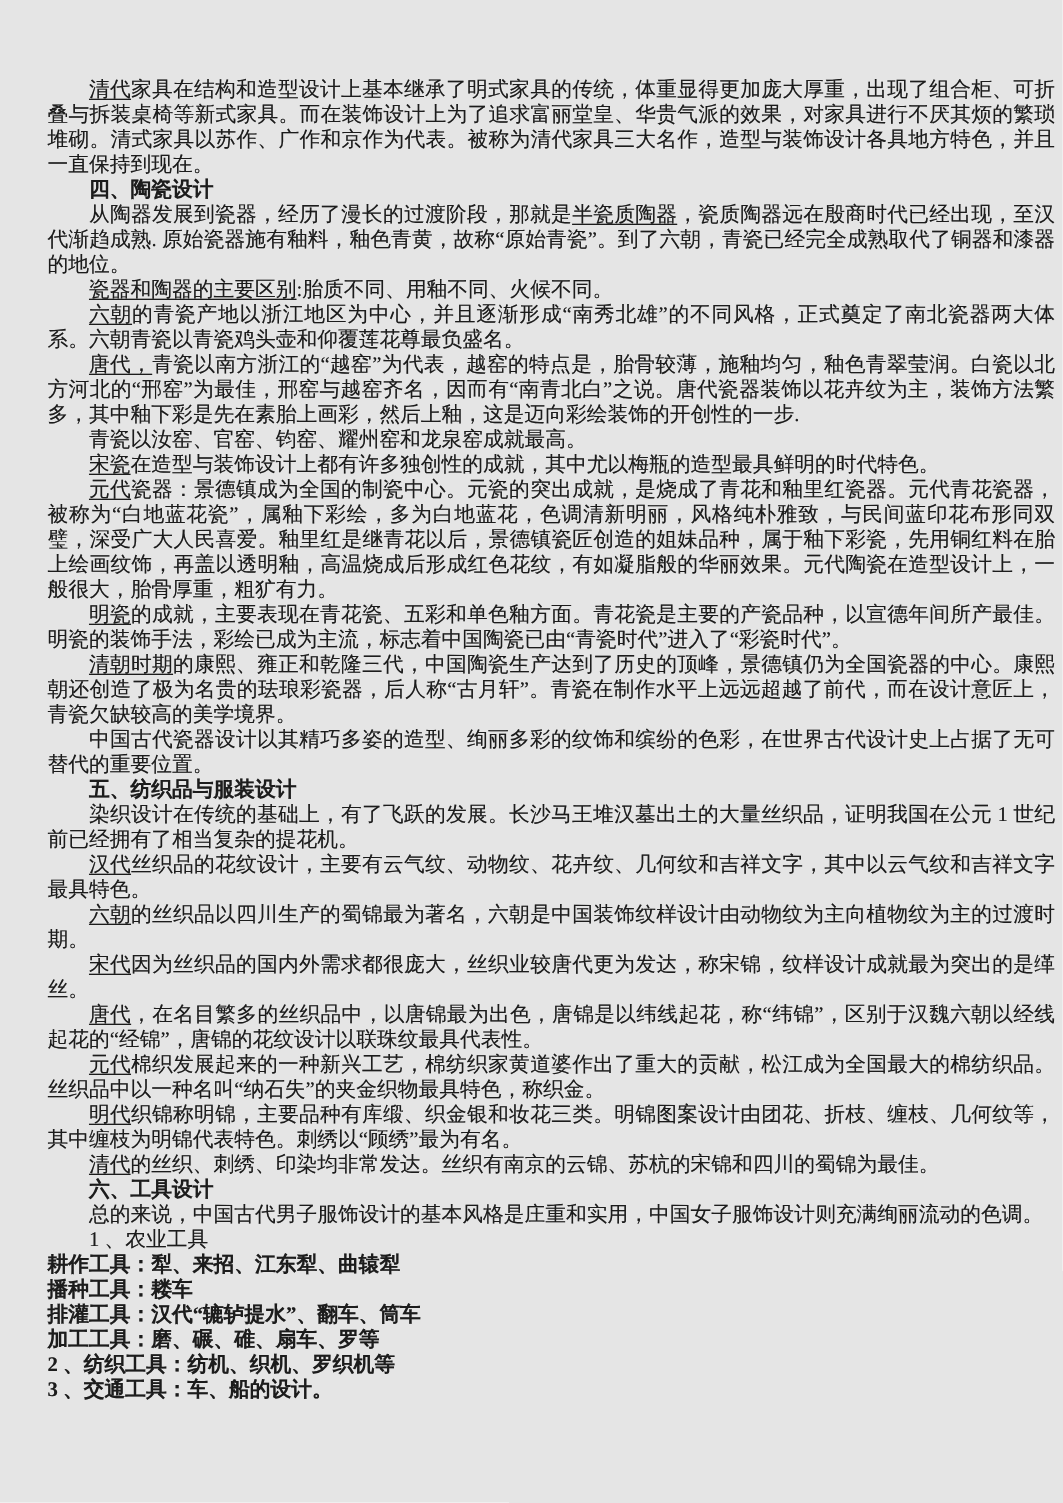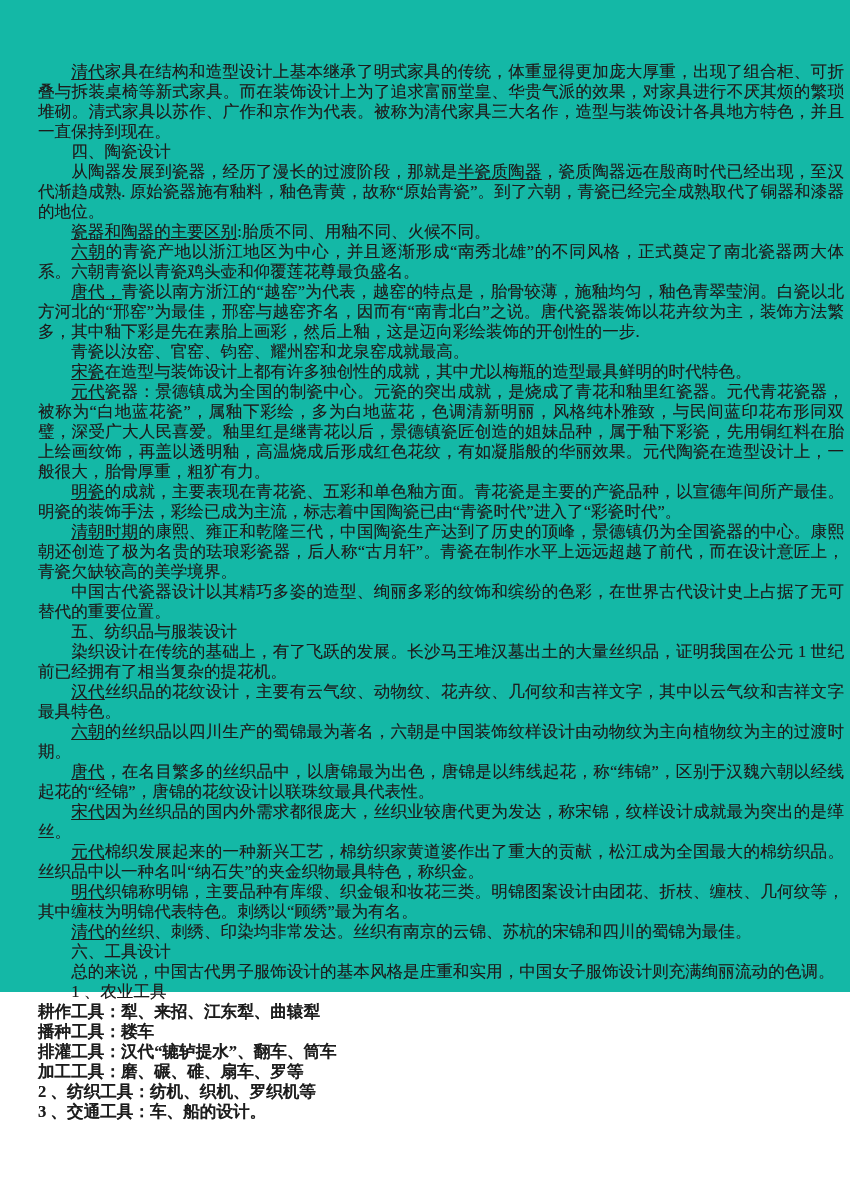--- a/index.html
+++ b/index.html
@@ -8,42 +8,42 @@
     background: #ffffff;
   }
   body {
     width: 850px;
     height: 1202px;
     overflow: hidden;
   }
   .page {
     box-sizing: border-box;
     width: 850px;
-    height: 992px;
-    background: #14b8a6;
+    height: 1202px;
+    background: #e5e5e5;
     padding: 62px 6px 0 38px;
   }
   .doc {
     font-family: "Liberation Serif", "DejaVu Serif", serif;
     font-size: 16.6px;
     line-height: 20px;
     color: #1c1c1c;
     text-align: justify;
     text-shadow: 0 0 0.5px rgba(50,50,50,0.55);
   }
   .doc p {
     margin: 0;
     padding: 0;
   }
   .doc p.para {
     text-indent: 2em;
   }
   .doc p.heading {
     text-indent: 2em;
-    font-weight: normal;
+    font-weight: bold;
   }
   .doc p.line {
     text-indent: 0;
     font-weight: bold;
   }
   .u {
     text-decoration: underline;
     text-underline-offset: 2px;
   }
 </style>
@@ -61,22 +61,22 @@
       <p class="blk para"><span>青瓷以汝窑、官窑、钧窑、耀州窑和龙泉窑成就最高。</span></p>
       <p class="blk para"><span class="u">宋瓷</span><span>在造型与装饰设计上都有许多独创性的成就，其中尤以梅瓶的造型最具鲜明的时代特色。</span></p>
       <p class="blk para"><span class="u">元代</span><span>瓷器：景德镇成为全国的制瓷中心。元瓷的突出成就，是烧成了青花和釉里红瓷器。元代青花瓷器，被称为“白地蓝花瓷”，属釉下彩绘，多为白地蓝花，色调清新明丽，风格纯朴雅致，与民间蓝印花布形同双璧，深受广大人民喜爱。釉里红是继青花以后，景德镇瓷匠创造的姐妹品种，属于釉下彩瓷，先用铜红料在胎上绘画纹饰，再盖以透明釉，高温烧成后形成红色花纹，有如凝脂般的华丽效果。元代陶瓷在造型设计上，一般很大，胎骨厚重，粗犷有力。</span></p>
       <p class="blk para"><span class="u">明瓷</span><span>的成就，主要表现在青花瓷、五彩和单色釉方面。青花瓷是主要的产瓷品种，以宣德年间所产最佳。明瓷的装饰手法，彩绘已成为主流，标志着中国陶瓷已由“青瓷时代”进入了“彩瓷时代”。</span></p>
       <p class="blk para"><span class="u">清朝时期</span><span>的康熙、雍正和乾隆三代，中国陶瓷生产达到了历史的顶峰，景德镇仍为全国瓷器的中心。康熙朝还创造了极为名贵的珐琅彩瓷器，后人称“古月轩”。青瓷在制作水平上远远超越了前代，而在设计意匠上，青瓷欠缺较高的美学境界。</span></p>
       <p class="blk para"><span>中国古代瓷器设计以其精巧多姿的造型、绚丽多彩的纹饰和缤纷的色彩，在世界古代设计史上占据了无可替代的重要位置。</span></p>
       <p class="blk heading"><span>五、纺织品与服装设计</span></p>
       <p class="blk para"><span>染织设计在传统的基础上，有了飞跃的发展。长沙马王堆汉墓出土的大量丝织品，证明我国在公元 1 世纪前已经拥有了相当复杂的提花机。</span></p>
       <p class="blk para"><span class="u">汉代</span><span>丝织品的花纹设计，主要有云气纹、动物纹、花卉纹、几何纹和吉祥文字，其中以云气纹和吉祥文字最具特色。</span></p>
       <p class="blk para"><span class="u">六朝</span><span>的丝织品以四川生产的蜀锦最为著名，六朝是中国装饰纹样设计由动物纹为主向植物纹为主的过渡时期。</span></p>
+      <p class="blk para"><span class="u">宋代</span><span>因为丝织品的国内外需求都很庞大，丝织业较唐代更为发达，称宋锦，纹样设计成就最为突出的是缂丝。</span></p>
       <p class="blk para"><span class="u">唐代</span><span>，在名目繁多的丝织品中，以唐锦最为出色，唐锦是以纬线起花，称“纬锦”，区别于汉魏六朝以经线起花的“经锦”，唐锦的花纹设计以联珠纹最具代表性。</span></p>
-      <p class="blk para"><span class="u">宋代</span><span>因为丝织品的国内外需求都很庞大，丝织业较唐代更为发达，称宋锦，纹样设计成就最为突出的是缂丝。</span></p>
       <p class="blk para"><span class="u">元代</span><span>棉织发展起来的一种新兴工艺，棉纺织家黄道婆作出了重大的贡献，松江成为全国最大的棉纺织品。丝织品中以一种名叫“纳石失”的夹金织物最具特色，称织金。</span></p>
       <p class="blk para"><span class="u">明代</span><span>织锦称明锦，主要品种有库缎、织金银和妆花三类。明锦图案设计由团花、折枝、缠枝、几何纹等，其中缠枝为明锦代表特色。刺绣以“顾绣”最为有名。</span></p>
       <p class="blk para"><span class="u">清代</span><span>的丝织、刺绣、印染均非常发达。丝织有南京的云锦、苏杭的宋锦和四川的蜀锦为最佳。</span></p>
       <p class="blk heading"><span>六、工具设计</span></p>
       <p class="blk para"><span>总的来说，中国古代男子服饰设计的基本风格是庄重和实用，中国女子服饰设计则充满绚丽流动的色调。</span></p>
       <p class="blk para"><span>1 、农业工具</span></p>
       <p class="blk line"><span>耕作工具：犁、来招、江东犁、曲辕犁</span></p>
       <p class="blk line"><span>播种工具：耧车</span></p>
       <p class="blk line"><span>排灌工具：汉代“辘轳提水”、翻车、筒车</span></p>
       <p class="blk line"><span>加工工具：磨、碾、碓、扇车、罗等</span></p>

